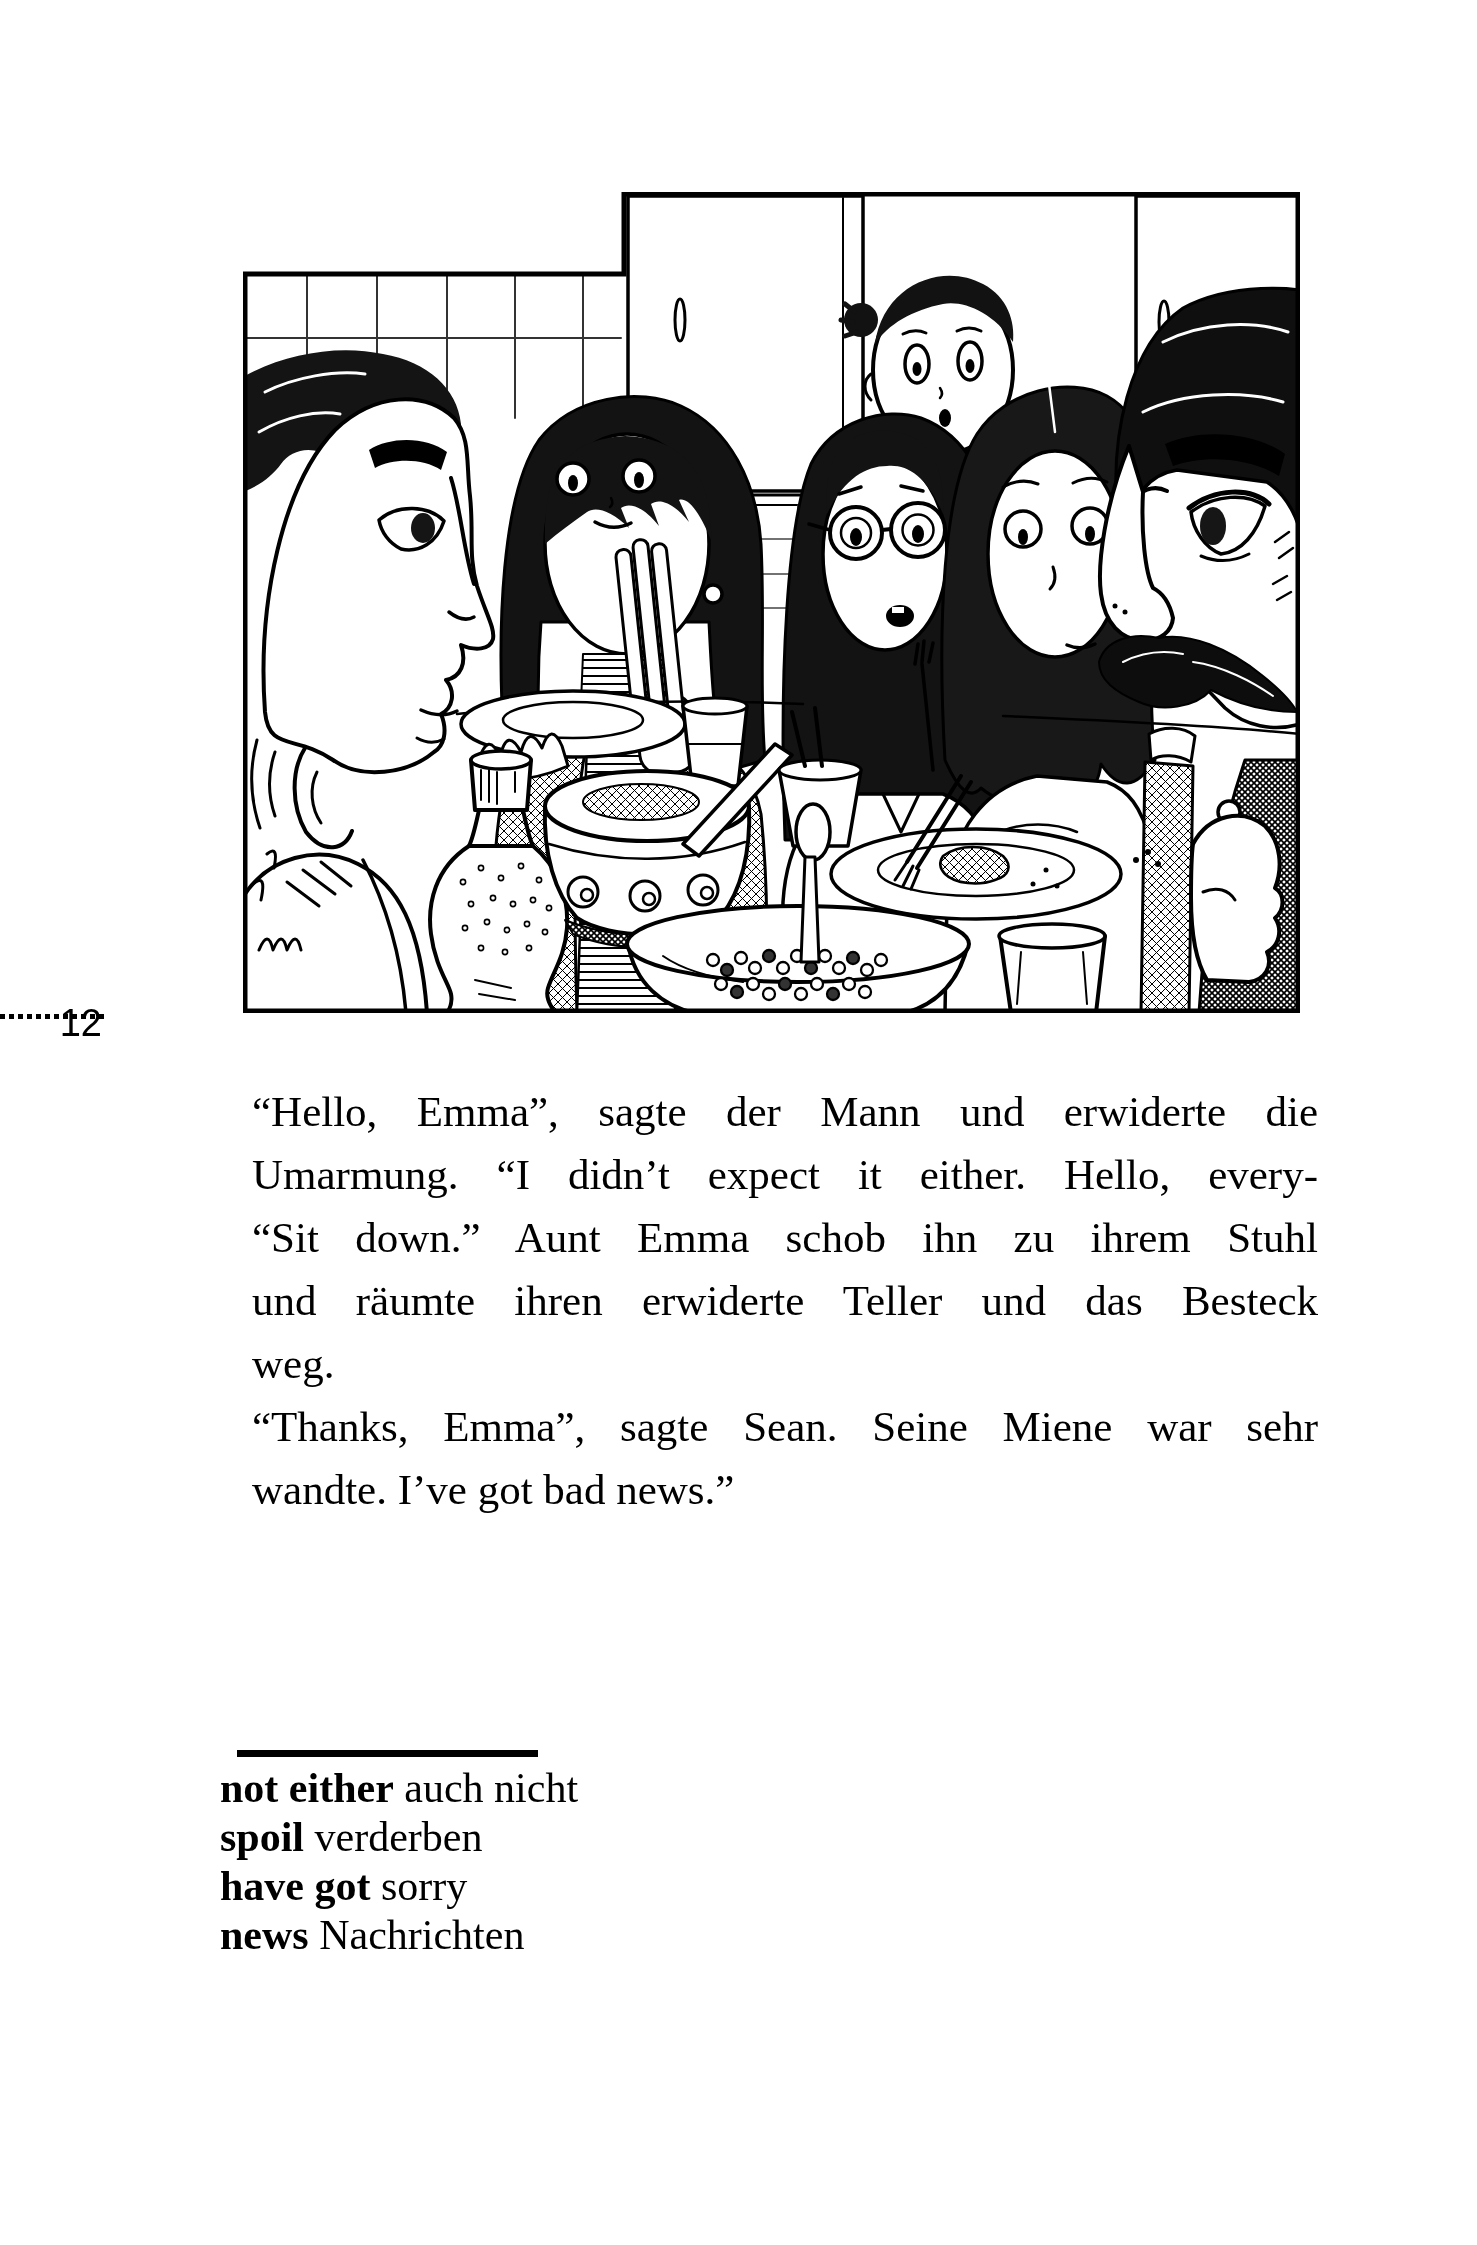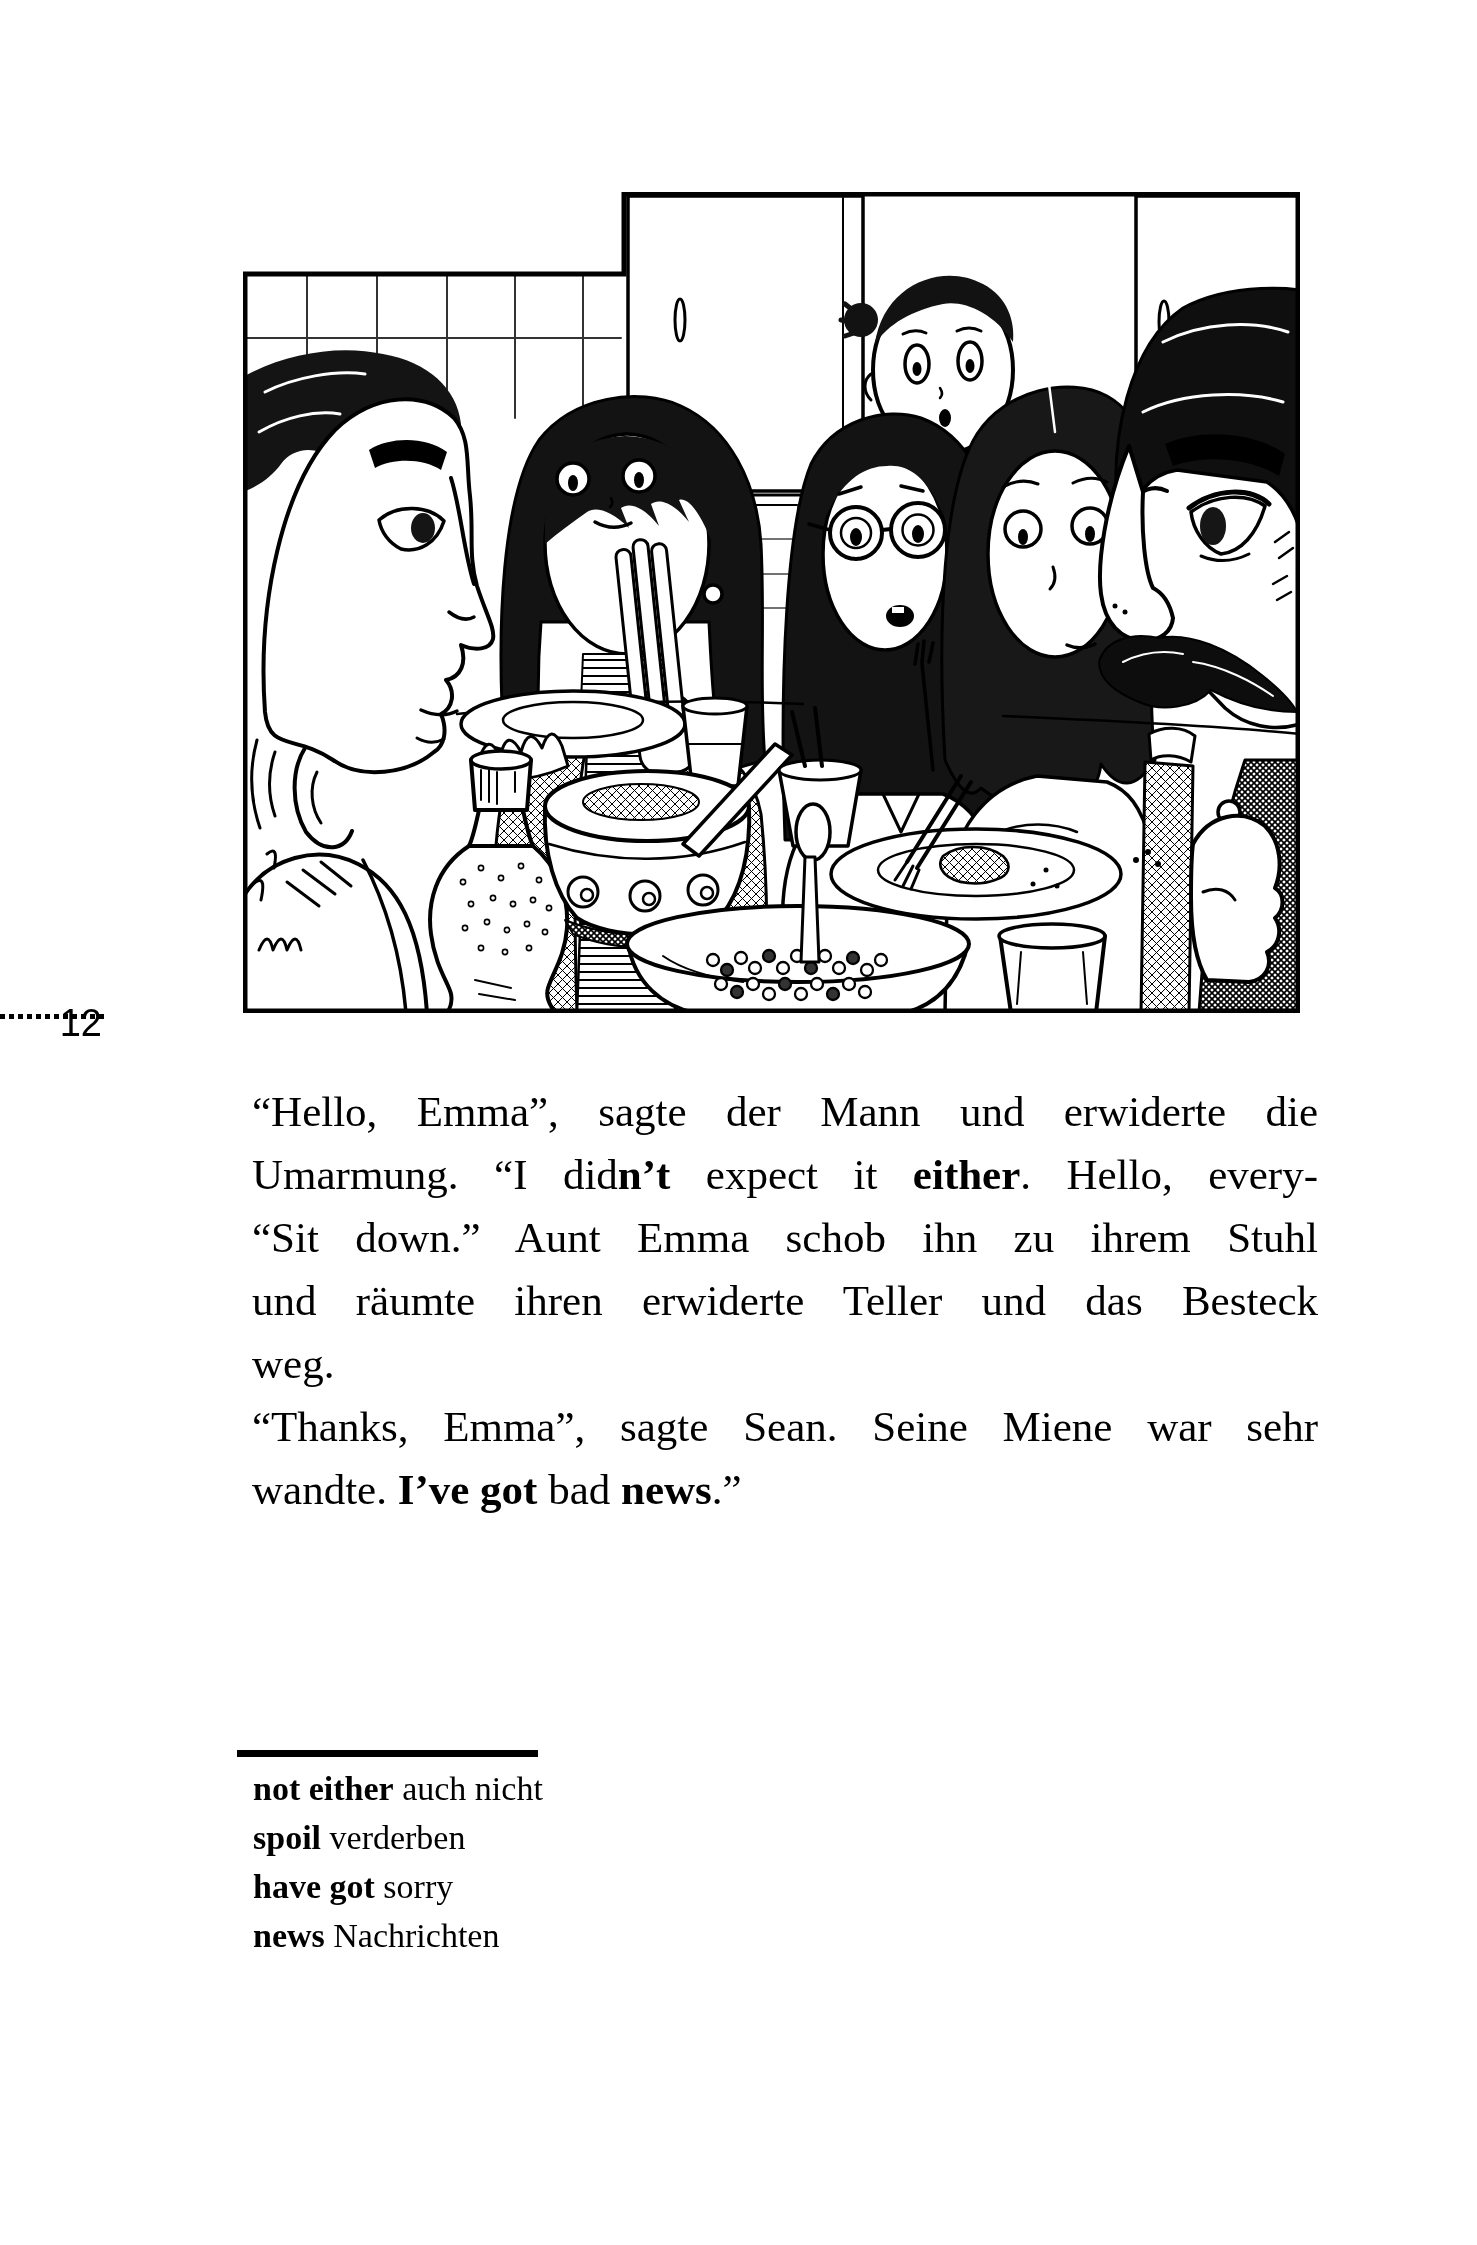--- a/index.html
+++ b/index.html
@@ -26,28 +26,28 @@
     font-family:"Liberation Sans", sans-serif;
     font-size:38px;line-height:40px;text-align:right;color:#000;
   }
   
   #story{
     position:absolute;left:252px;top:1080px;width:1066px;
     font-size:43px;line-height:63px;
   }
   #story .line{text-align:justify;text-align-last:justify;}
   #story .line.nj{text-align-last:left;}
-  #story .b{font-weight:bold;}
+  #story .b{font-weight:normal;}
   
   #vocab-rule{
     position:absolute;left:237px;top:1750px;width:301px;height:7px;background:#000;
   }
   #vocab{
-    position:absolute;left:253px;top:1764px;width:700px;
-    font-size:34px;line-height:49px;
+    position:absolute;left:220px;top:1764px;width:700px;
+    font-size:42px;line-height:49px;
   }
   #vocab .term{font-weight:bold;}
 </style>
 </head>
 <body>
 
 <div id="illustration" role="img" aria-label="Black-and-white comic drawing: five startled people sit around a kitchen table crowded with a bottle, bowls, plates, glasses and cutlery, while a girl watches wide-eyed from the background in front of kitchen cupboards and a tiled wall.">
 <svg viewBox="0 0 1057 821" xmlns="http://www.w3.org/2000/svg">
   <defs>
     <clipPath id="frame">

